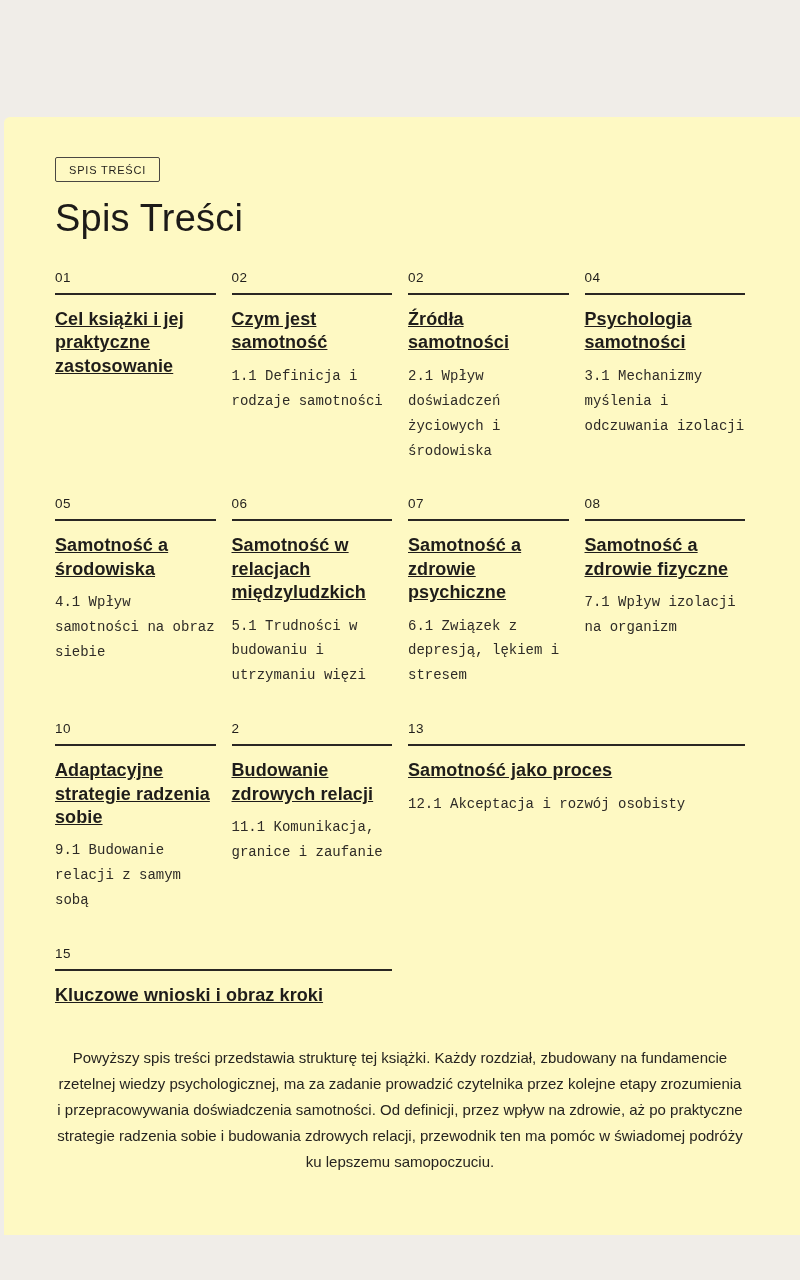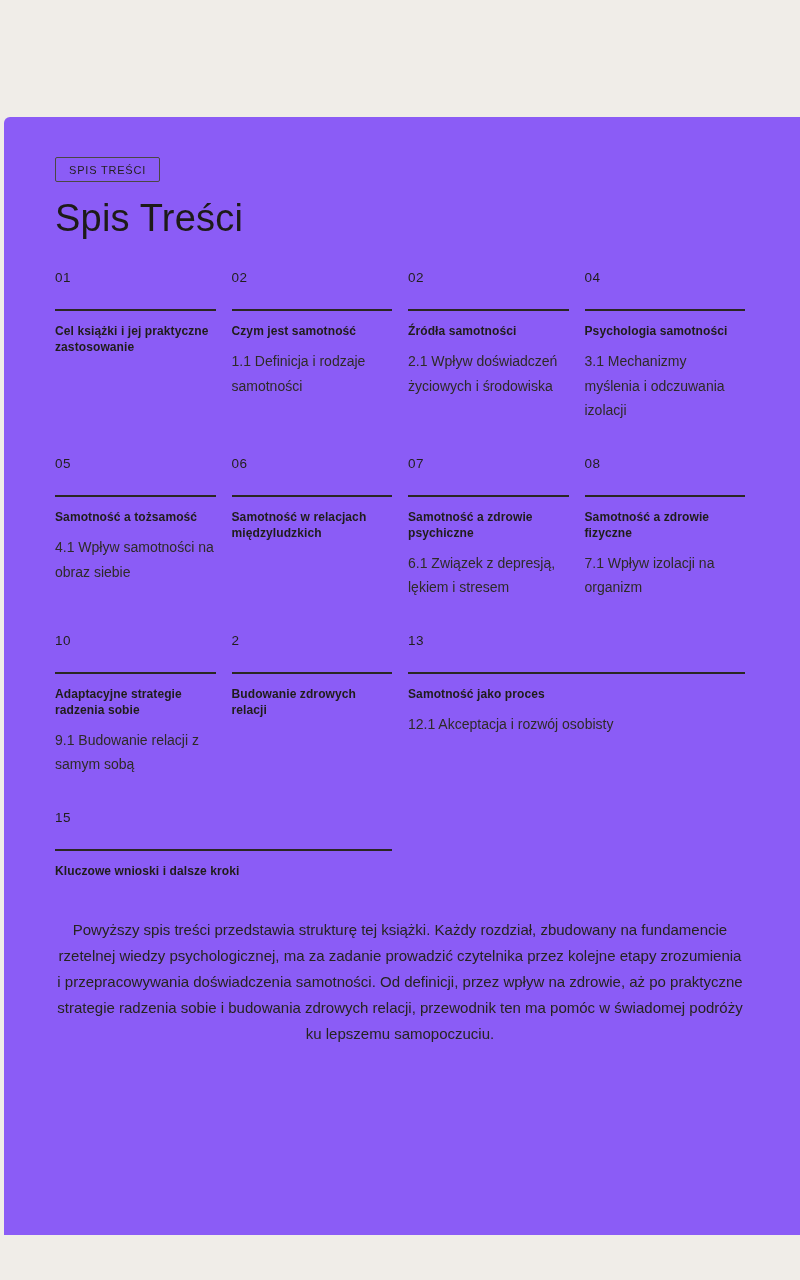--- a/index.html
+++ b/index.html
@@ -9,21 +9,21 @@
     height: 1280px;
     background: #f0ede8;
     font-family: "Liberation Sans", "DejaVu Sans", sans-serif;
     color: #211f1c;
     overflow: hidden;
   }
   .page-card {
     margin: 117px 0 0 4px;
     width: 796px;
     height: 1118px;
-    background: #8b5cf6;
+    background: #fef9c3;
     border-radius: 6px 0 0 0;
   }
   .content {
     padding: 40px 55px 0 51px;
   }
   .tag-badge {
     display: inline-block;
     border: 1px solid #4a4742;
     border-radius: 2px;
     padding: 6px 13px 5px 13px;
@@ -45,36 +45,38 @@
     grid-template-columns: repeat(4, 1fr);
     column-gap: 16px;
     row-gap: 33px;
   }
   .chapter { min-width: 0; }
   .chapter.wide { grid-column: span 2; }
   .chapter-number {
     font-size: 13.5px;
     letter-spacing: 0.4px;
     color: #211f1c;
-    padding-bottom: 24px;
+    padding-bottom: 8px;
     border-bottom: 2px solid #2a2723;
   }
   .chapter-title {
     margin-top: 13px;
-    font-size: 12px;
+    font-size: 18px;
     line-height: 1.3;
     font-weight: 600;
     letter-spacing: 0.1px;
     color: #1f1d1a;
+    text-decoration: underline;
   }
   .chapter-sub {
     margin-top: 9px;
     font-size: 14px;
     line-height: 1.78;
     color: #2e2b27;
+    font-family: Liberation Mono, monospace;
   }
   .chapter-sub:empty { display: none; }
   .summary {
     margin-top: 37px;
     max-width: 692px;
     font-size: 15px;
     line-height: 1.74;
     color: #262420;
     text-align: center;
   }
@@ -110,27 +112,28 @@
       </div>
 
       <div class="chapter">
         <div class="chapter-number">04</div>
         <div class="chapter-title">Psychologia samotności</div>
         <div class="chapter-sub">3.1 Mechanizmy myślenia i odczuwania izolacji</div>
       </div>
 
       <div class="chapter">
         <div class="chapter-number">05</div>
-        <div class="chapter-title">Samotność a tożsamość</div>
+        <div class="chapter-title">Samotność a środowiska</div>
         <div class="chapter-sub">4.1 Wpływ samotności na obraz siebie</div>
       </div>
 
       <div class="chapter">
         <div class="chapter-number">06</div>
         <div class="chapter-title">Samotność w relacjach międzyludzkich</div>
+        <div class="chapter-sub">5.1 Trudności w budowaniu i utrzymaniu więzi</div>
       </div>
 
       <div class="chapter">
         <div class="chapter-number">07</div>
         <div class="chapter-title">Samotność a zdrowie psychiczne</div>
         <div class="chapter-sub">6.1 Związek z depresją, lękiem i stresem</div>
       </div>
 
       <div class="chapter">
         <div class="chapter-number">08</div>
@@ -142,31 +145,32 @@
       <div class="chapter">
         <div class="chapter-number">10</div>
         <div class="chapter-title">Adaptacyjne strategie radzenia sobie</div>
         <div class="chapter-sub">9.1 Budowanie relacji z samym sobą</div>
       </div>
 
 
       <div class="chapter">
         <div class="chapter-number">2</div>
         <div class="chapter-title">Budowanie zdrowych relacji</div>
+        <div class="chapter-sub">11.1 Komunikacja, granice i zaufanie</div>
       </div>
 
       <div class="chapter wide">
         <div class="chapter-number">13</div>
         <div class="chapter-title">Samotność jako proces</div>
         <div class="chapter-sub">12.1 Akceptacja i rozwój osobisty</div>
       </div>
 
       <div class="chapter wide">
         <div class="chapter-number">15</div>
-        <div class="chapter-title">Kluczowe wnioski i dalsze kroki</div>
+        <div class="chapter-title">Kluczowe wnioski i obraz kroki</div>
 
       </div>
 
     </div>
 
     <p class="summary">Powyższy spis treści przedstawia strukturę tej książki. Każdy rozdział, zbudowany na fundamencie rzetelnej wiedzy psychologicznej, ma za zadanie prowadzić czytelnika przez kolejne etapy zrozumienia i przepracowywania doświadczenia samotności. Od definicji, przez wpływ na zdrowie, aż po praktyczne strategie radzenia sobie i budowania zdrowych relacji, przewodnik ten ma pomóc w świadomej podróży ku lepszemu samopoczuciu.</p>
 
   </div>
 </div>
 

